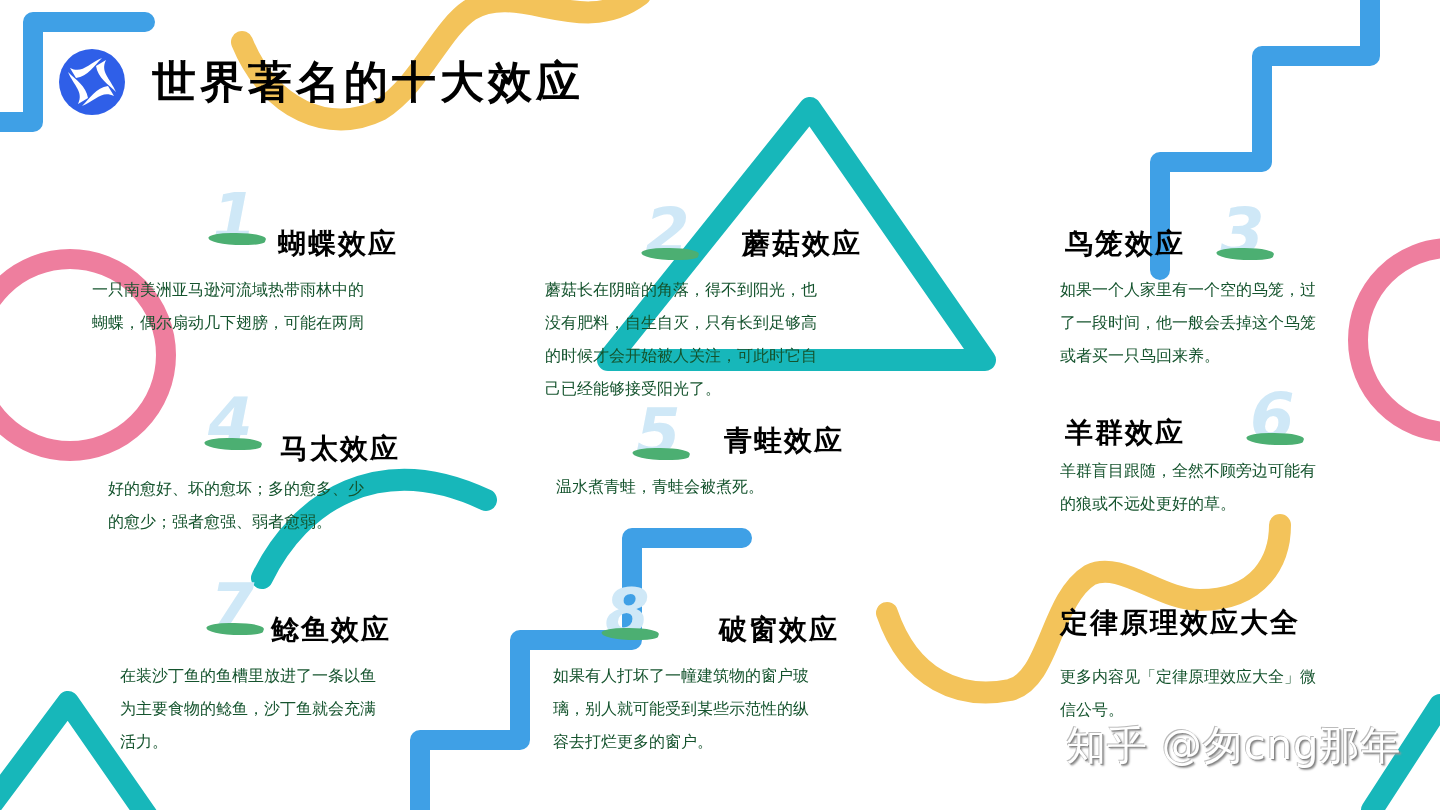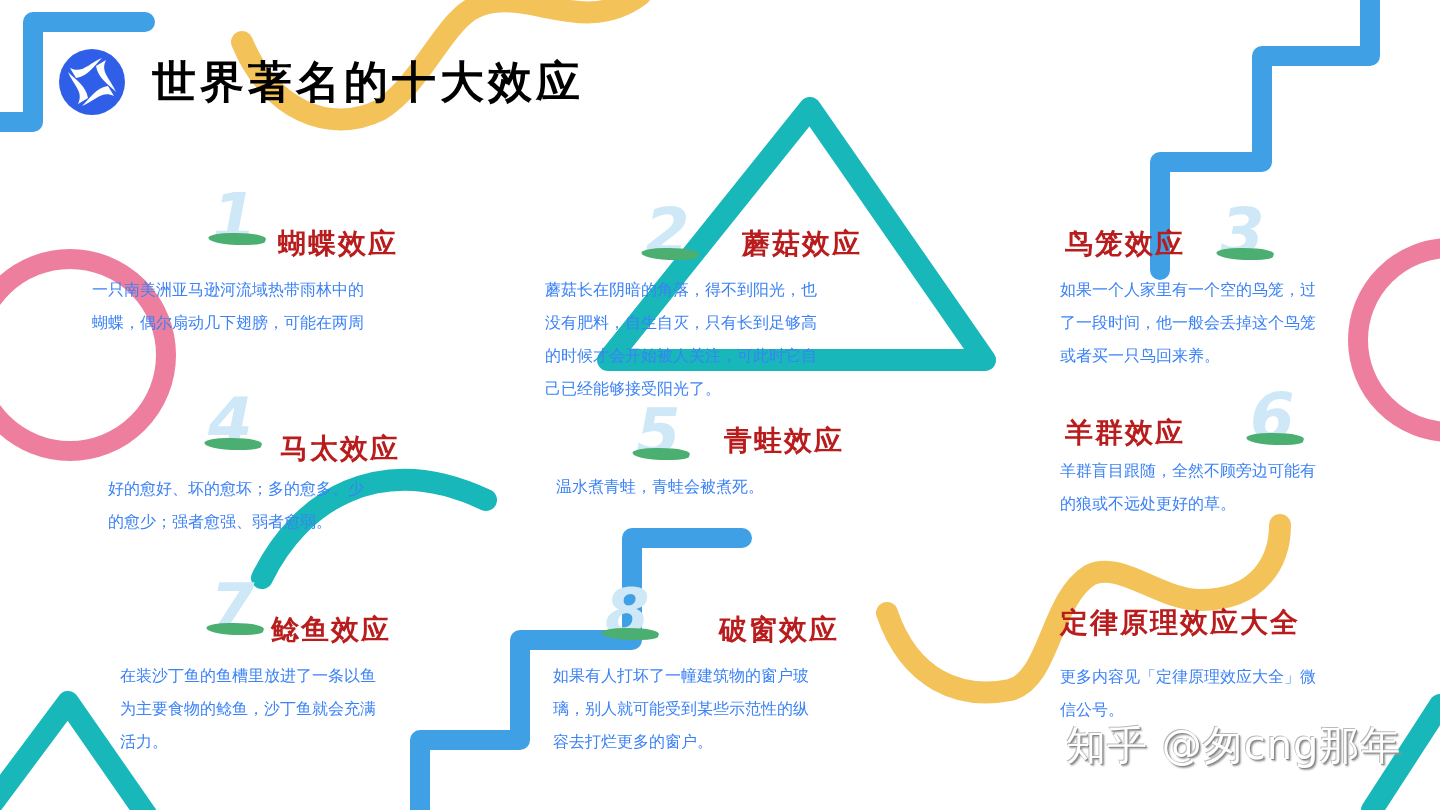--- a/index.html
+++ b/index.html
@@ -4,22 +4,22 @@
 <style>
   html, body { margin:0; padding:0; }
   body { width:1440px; height:810px; position:relative; overflow:hidden; background:#ffffff;
          font-family: "DejaVu Sans", "Liberation Sans", sans-serif; color:#111; }
   #deco { position:absolute; left:0; top:0; width:1440px; height:810px; z-index:0; }
   .logo { position:absolute; left:58px; top:48px; width:68px; height:68px; z-index:2; }
   .page-title { position:absolute; left:152px; top:52px; font-size:44px; font-weight:bold; letter-spacing:4px; color:#000; z-index:2; margin:0; line-height:60px; }
   .card { position:absolute; z-index:2; }
   .card .num { position:absolute; font-size:64px; font-weight:bold; font-style:italic; color:#cfe8f7; line-height:64px; }
   .card .num .grass { position:absolute; left:-4px; bottom:4px; width:58px; height:12px; background:#4caf72; border-radius:40% 60% 30% 70%; transform:skewX(-20deg); }
-  .card .title { position:absolute; font-size:28px; font-weight:bold; letter-spacing:2px; color:#b91c1c; white-space:nowrap; margin:0; }
-  .card .desc { position:absolute; font-size:16px; line-height:33px; color:#3b82f6; margin:0; }
+  .card .title { position:absolute; font-size:28px; font-weight:bold; letter-spacing:2px; color:#000000; white-space:nowrap; margin:0; }
+  .card .desc { position:absolute; font-size:16px; line-height:33px; color:#14532d; margin:0; }
   .watermark { position:absolute; left:1066px; top:718px; font-size:40px; color:#fff; letter-spacing:1px;
                text-shadow: 1px 1px 0 #888, -1px -1px 0 #bbb, 2px 2px 2px #999; z-index:3; white-space:nowrap; }
 </style>
 </head>
 <body>
 
 <svg id="deco" viewBox="0 0 1440 810" xmlns="http://www.w3.org/2000/svg">
 
   <path d="M0 122 H33 V22 H145" fill="none" stroke="#3fa0e6" stroke-width="20" stroke-linecap="round" stroke-linejoin="round"></path>
 

